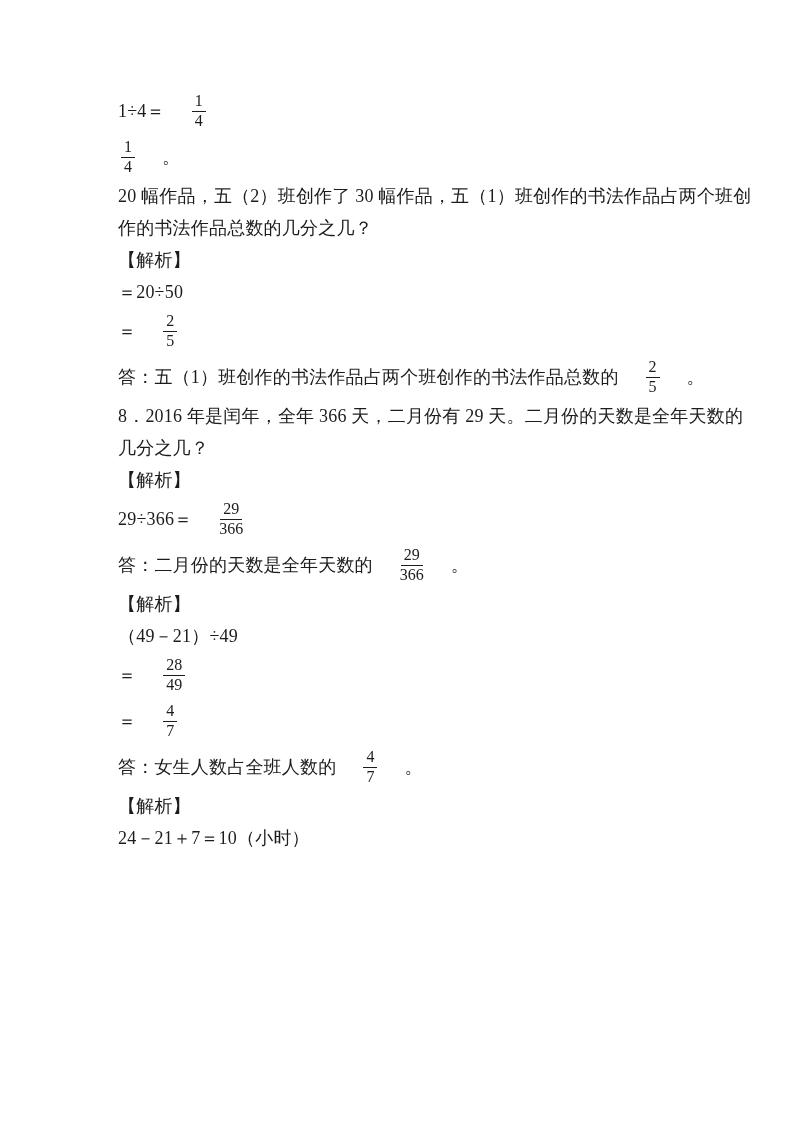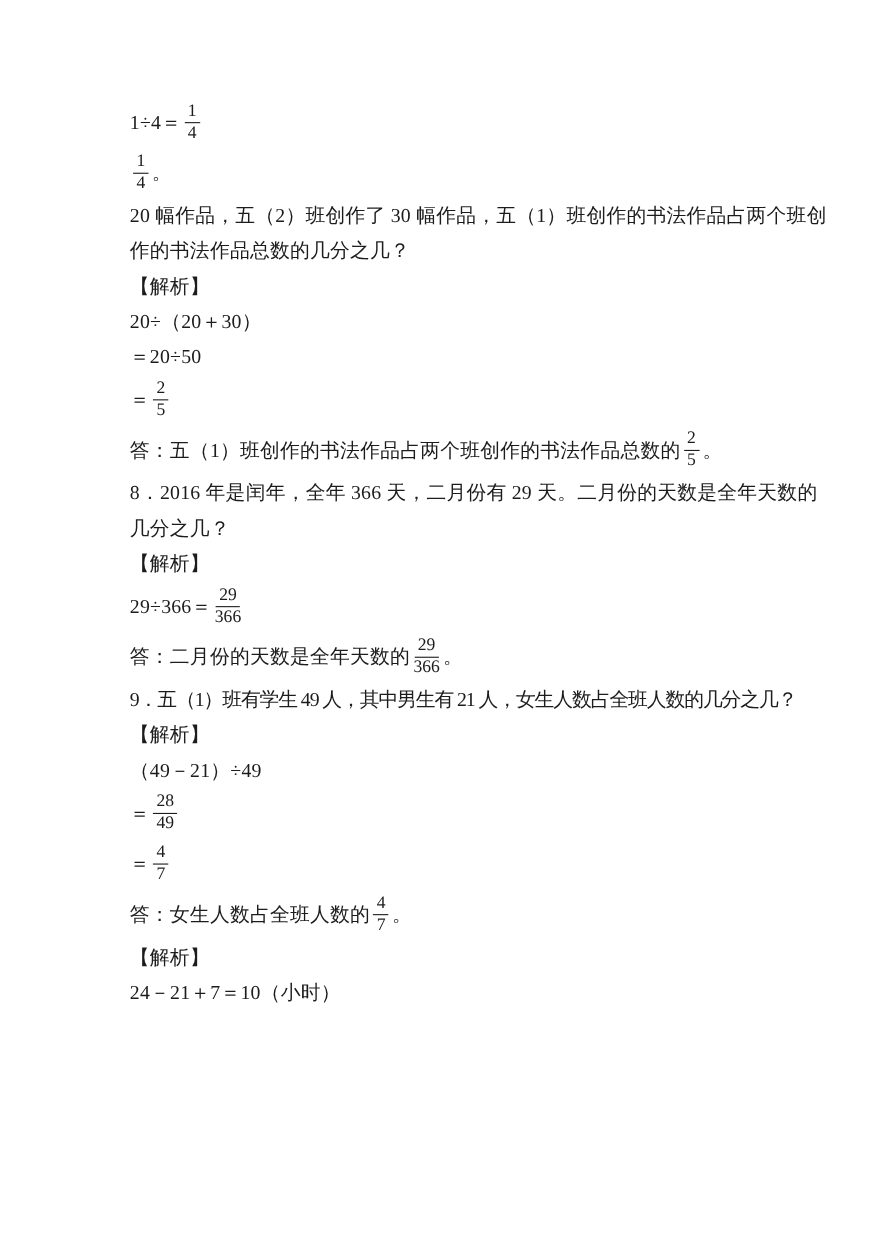--- a/index.html
+++ b/index.html
@@ -22,20 +22,21 @@
     left: 118px;
     top: 88px;
     width: 615px;
   }
   .line {
     font-size: 18px;
     line-height: 32px;
     min-height: 32px;
     white-space: nowrap;
     letter-spacing: 0.2px;
+    gap: 24px;
   }
   .line.tight {
     letter-spacing: -1px;
   }
   .line.has-frac {
     height: 46px;
     display: flex;
     align-items: center;
   }
   .line.has-frac .run {
@@ -79,21 +80,20 @@
       <div class="line has-frac">
         <span class="frac">
           <span class="num">1</span>
           <span class="den">4</span>
         </span>
         <span class="run">。</span>
       </div>
       <div class="line"><span class="run">20 幅作品，五（2）班创作了 30 幅作品，五（1）班创作的书法作品占两个班创</span></div>
       <div class="line"><span class="run">作的书法作品总数的几分之几？</span></div>
       <div class="line"><span class="run">【解析】</span></div>
-      <div class="line"><span class="run">20÷（20＋30）</span></div>
       <div class="line"><span class="run">＝20÷50</span></div>
       <div class="line has-frac">
         <span class="run">＝</span>
         <span class="frac">
           <span class="num">2</span>
           <span class="den">5</span>
         </span>
       </div>
       <div class="line has-frac">
         <span class="run">答：五（1）班创作的书法作品占两个班创作的书法作品总数的</span>
@@ -114,21 +114,20 @@
         </span>
       </div>
       <div class="line has-frac">
         <span class="run">答：二月份的天数是全年天数的</span>
         <span class="frac">
           <span class="num">29</span>
           <span class="den">366</span>
         </span>
         <span class="run">。</span>
       </div>
-      <div class="line tight"><span class="run">9．五（1）班有学生 49 人，其中男生有 21 人，女生人数占全班人数的几分之几？</span></div>
       <div class="line"><span class="run">【解析】</span></div>
       <div class="line"><span class="run">（49－21）÷49</span></div>
       <div class="line has-frac">
         <span class="run">＝</span>
         <span class="frac">
           <span class="num">28</span>
           <span class="den">49</span>
         </span>
       </div>
       <div class="line has-frac">

